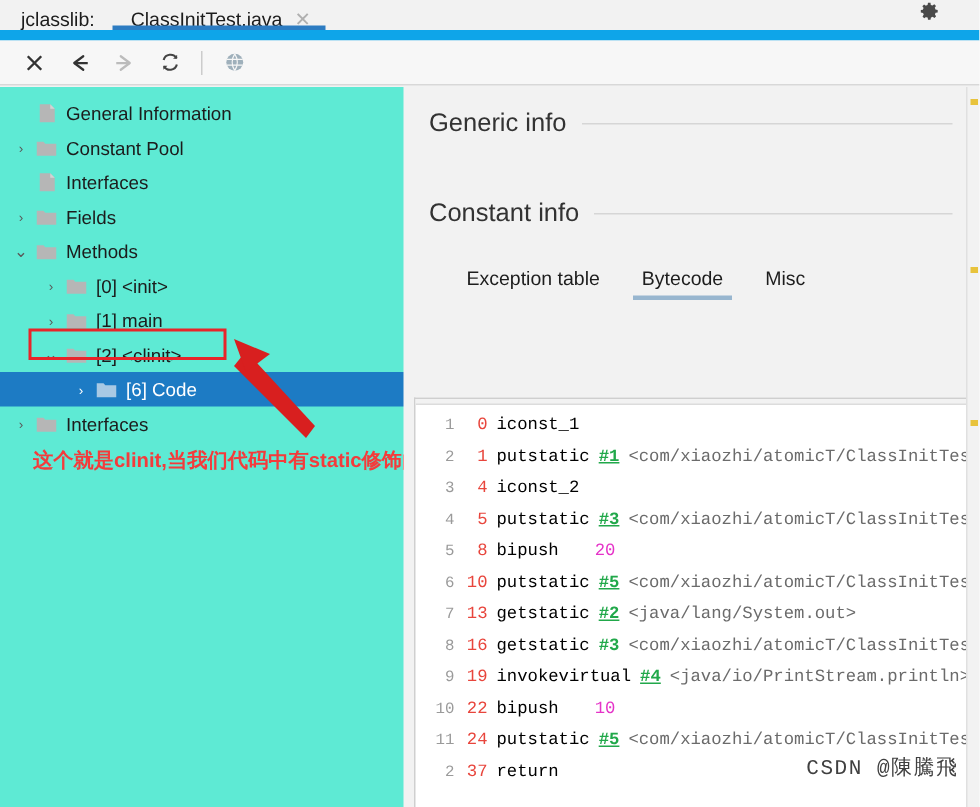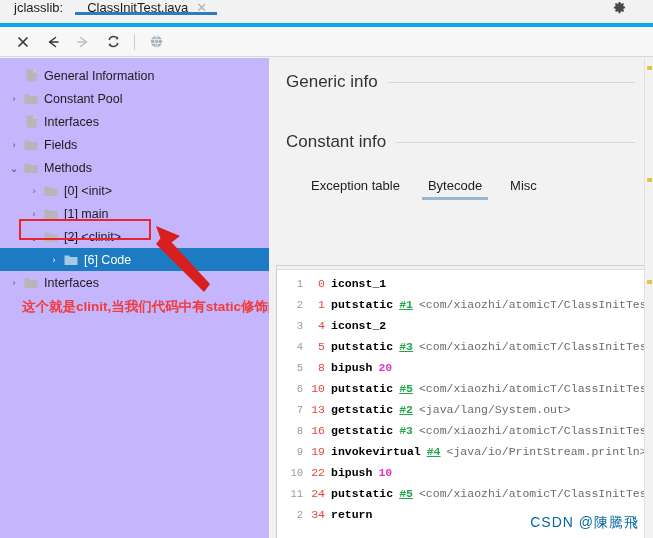--- a/index.html
+++ b/index.html
@@ -7,22 +7,22 @@
     width: 653px; height: 538px;
     overflow: hidden;
     font-family: "Liberation Sans", sans-serif;
     background: #ffffff;
   }
   #app { position: relative; width: 653px; height: 538px; background: #f2f2f2; }
 
   
   .titlebar {
     position: absolute; left: 0; top: 0; width: 653px; height: 27px;
-    background: #f2f2f2; border-bottom: 4px solid #0ea5e9;
-    display: flex; align-items: flex-start;
+    background: #f2f2f2; border-bottom: 7px solid #0ea5e9;
+    display: flex; align-items: flex-end;
   }
   .tb-app-label {
     display: flex; align-items: center;
     padding: 0 12px 0 14px;
     font-size: 13px; color: #1c1c1c;
   }
   .tb-tab {
     display: flex; align-items: center; gap: 8px;
     padding: 0 10px 0 12px;
     font-size: 13px; color: #1c1c1c;
@@ -43,21 +43,21 @@
     position: absolute; left: 0; top: 27px; width: 653px; height: 30px;
     background: #f7f7f7; border-bottom: 1px solid #d8d8d8;
     display: flex; align-items: center; gap: 0px; padding-left: 8px;
   }
   .tbtn { width: 30px; height: 26px; display: flex; align-items: center; justify-content: center; }
   .tb-sep { width: 1px; height: 16px; background: #cccccc; margin: 0 6px; }
 
   
   .tree {
     position: absolute; left: 0; top: 58px; width: 313px; height: 480px;
-    background: #c4b5fd; border-right: 3px solid #737373;
+    background: #5eead4; border-right: 3px solid #737373;
     overflow: hidden;
   }
   .row {
     height: 23px; display: flex; align-items: center;
     font-size: 12.5px; color: #1c1c1c; white-space: nowrap;
   }
   .row.sel { background: #1d7bc4; color: #ffffff; }
   .arrow { width: 16px; text-align: center; font-size: 9px; color: #5a5a5a; flex: 0 0 16px; }
   .arrow.empty { visibility: hidden; }
   .row.sel .arrow { color: #ffffff; }
@@ -114,36 +114,36 @@
     overflow: hidden;
   }
   .code-topbar { height: 4px; background: #f2f2f2; border-bottom: 1px solid #dcdcdc; }
   .code {
     font-family: "Liberation Mono", "DejaVu Sans Mono", monospace;
     font-size: 11.5px; padding-top: 3px;
   }
   .cline { height: 21px; display: flex; align-items: center; white-space: nowrap; }
   .c-num { width: 26px; text-align: right; color: #9a9a9a; font-size: 10.5px; flex: 0 0 26px; }
   .c-off { width: 28px; text-align: right; color: #e8453c; flex: 0 0 28px; padding-right: 6px; }
-  .c-op  { color: #000000; font-weight: bold; text-align: center; }
+  .c-op  { color: #000000; font-weight: normal; text-align: center; }
   .c-ref { color: #21a84a; text-decoration: underline; font-weight: bold; margin-left: 6px; }
   .c-ref.plain { text-decoration: none; }
   .c-arg { color: #6b6b6b; margin-left: 6px; }
-  .c-lit { color: #e533c8; font-weight: bold; margin-left: 6px; }
+  .c-lit { color: #e533c8; font-weight: normal; margin-left: 24px; }
 
   
   .vscroll {
     position: absolute; right: 0; top: 58px; width: 9px; height: 480px;
     background: #f2f2f2; border-left: 1px solid #e0e0e0;
   }
   .vmark { position: absolute; right: 1px; width: 5px; height: 4px; background: #e8c33c; }
 
   .watermark {
-    position: absolute; right: 14px; bottom: 6px;
-    font-size: 14px; color: #0369a1; letter-spacing: 1px;
+    position: absolute; right: 14px; bottom: 17px;
+    font-size: 14px; color: #404040; letter-spacing: 1px; font-family: Liberation Mono, monospace;
   }
 </style>
 </head>
 <body>
 
 <div id="app">
 
   <div class="titlebar">
     <div class="tb-app-label">jclasslib:</div>
     <div class="tb-tab">
@@ -393,21 +393,21 @@
         </div>
         <div class="cline">
           <span class="c-num">11</span>
           <span class="c-off">24</span>
           <span class="c-op">putstatic</span>
           <span class="c-ref">#5</span>
           <span class="c-arg">&lt;com/xiaozhi/atomicT/ClassInitTest.</span>
         </div>
         <div class="cline">
           <span class="c-num">2</span>
-          <span class="c-off">34</span>
+          <span class="c-off">37</span>
           <span class="c-op">return</span>
         </div>
       </div>
   </div>
 
   <div class="vscroll">
     <div class="vmark" style="top:8px"></div>
     <div class="vmark" style="top:120px"></div>
     <div class="vmark" style="top:222px"></div>
   </div>

